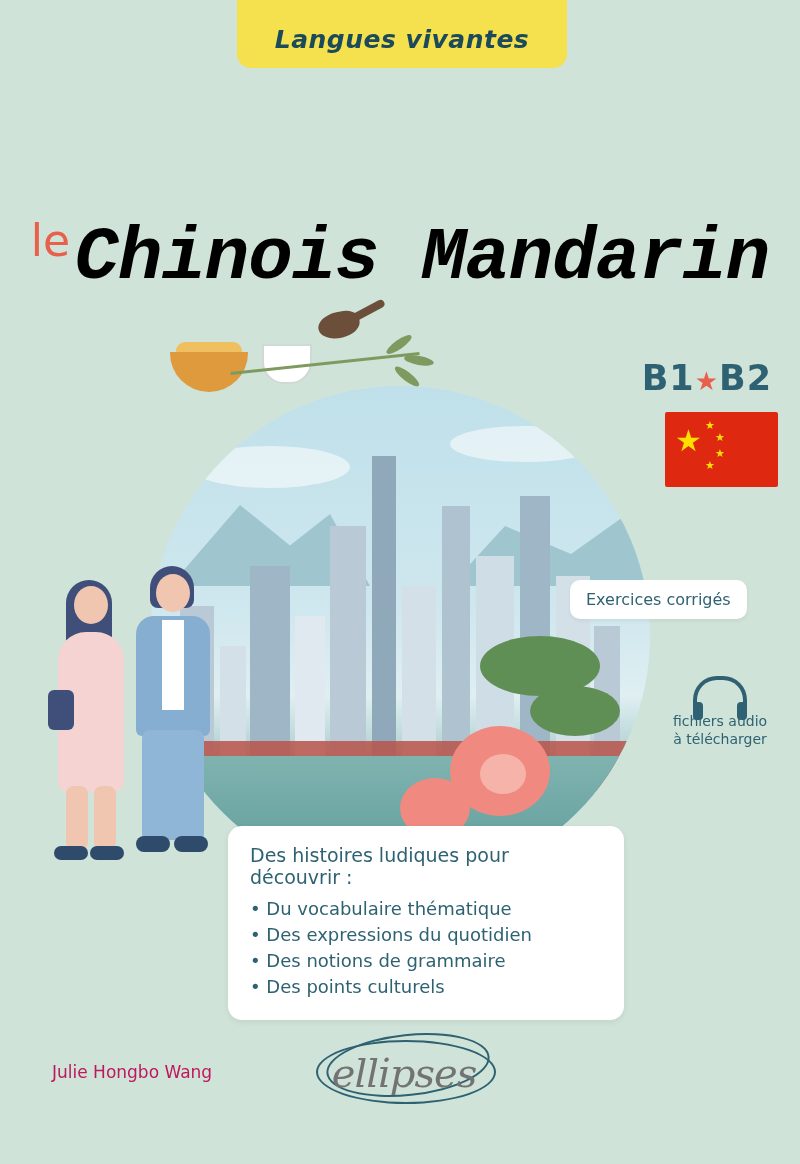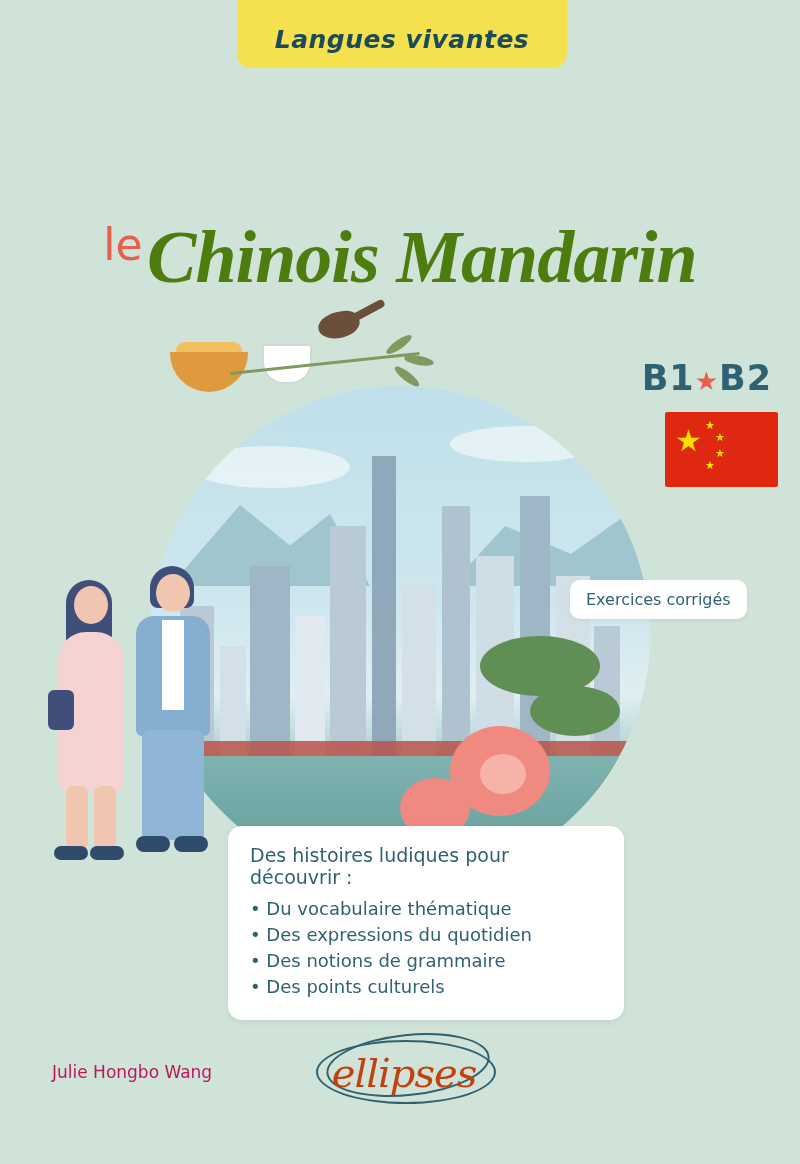--- a/index.html
+++ b/index.html
@@ -65,25 +65,25 @@
     text-align: center;
     white-space: nowrap;
   }
   .title-le {
     font-family: "DejaVu Sans", sans-serif;
     font-size: 44px;
     color: #e8604c;
     vertical-align: 22px;
   }
   .title-main {
-    font-family: Liberation Serif, serif;
+    font-family: Liberation Mono, monospace;
     font-style: italic;
     font-weight: bold;
     font-size: 74px;
-    color: #4d7c0f;
+    color: #000000;
     letter-spacing: -1px;
   }
 
   
   .level {
     position: absolute;
     right: 28px;
     top: 358px;
     font-family: "DejaVu Sans", sans-serif;
     font-weight: bold;
@@ -402,21 +402,21 @@
     transform: rotate(-6deg);
   }
   .logo-text {
     position: absolute;
     left: 0; top: 24px;
     width: 176px;
     text-align: center;
     font-family: "DejaVu Serif", serif;
     font-style: italic;
     font-size: 40px;
-    color: #c2410c;
+    color: #737373;
     letter-spacing: -1px;
   }
 </style>
 </head>
 <body>
 
 <div class="cover">
 
   <div class="banner">
     <span class="banner-label">Langues vivantes</span>
@@ -493,20 +493,25 @@
     <div class="pb-head"></div>
     <div class="pb-body"></div>
     <div class="pb-shirt"></div>
     <div class="pb-pants"></div>
     <div class="pb-shoe pb-shoe1"></div>
     <div class="pb-shoe pb-shoe2"></div>
   </div>
 
   <div class="badge-exercises">Exercices corrigés</div>
 
+  <div class="audio-block">
+    <div class="headphone"></div>
+    <div class="audio-text">fichiers audio</div>
+    <div class="audio-text">à télécharger</div>
+  </div>
 
   <div class="bullets-card">
     <div class="bullets-title">Des histoires ludiques pour découvrir :</div>
     <ul class="bullets-list">
       <li>Du vocabulaire thématique</li>
       <li>Des expressions du quotidien</li>
       <li>Des notions de grammaire</li>
       <li>Des points culturels</li>
     </ul>
   </div>

